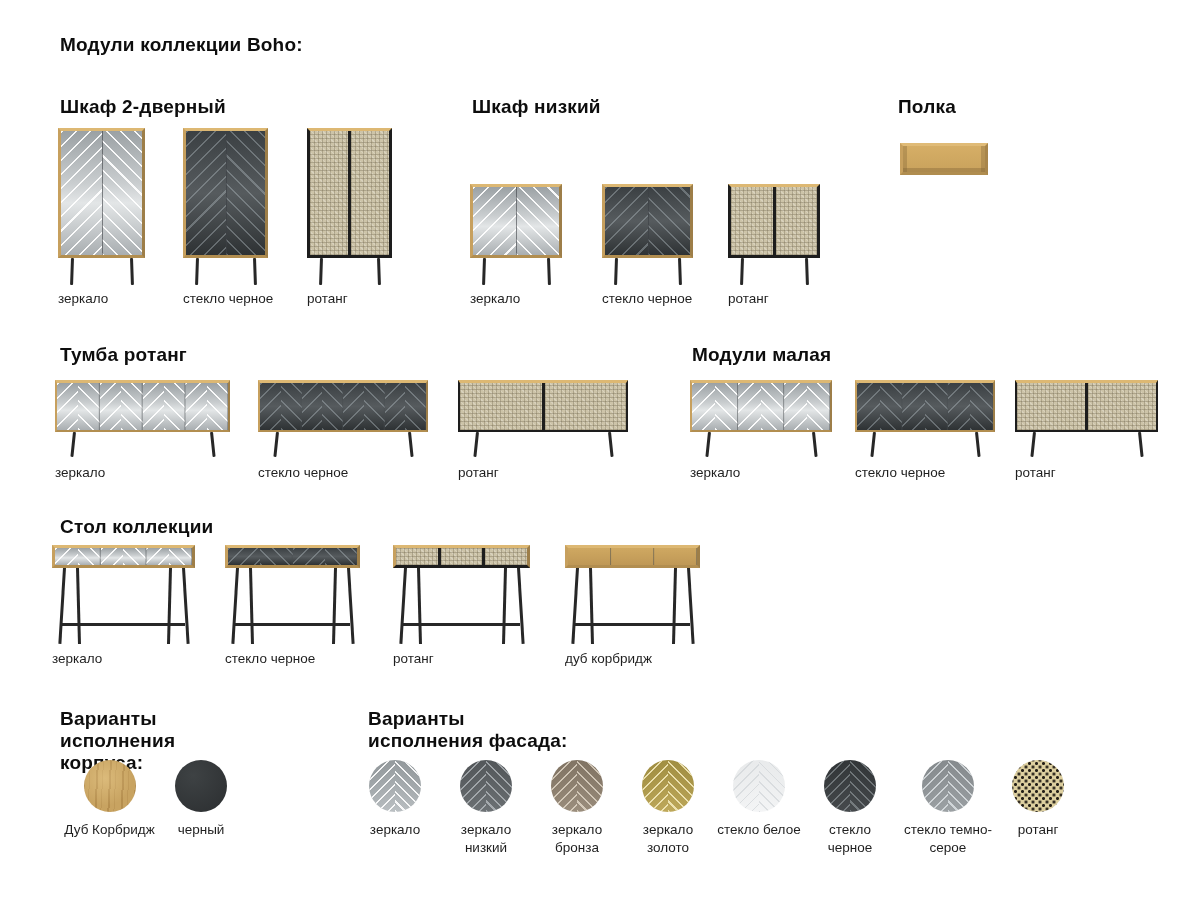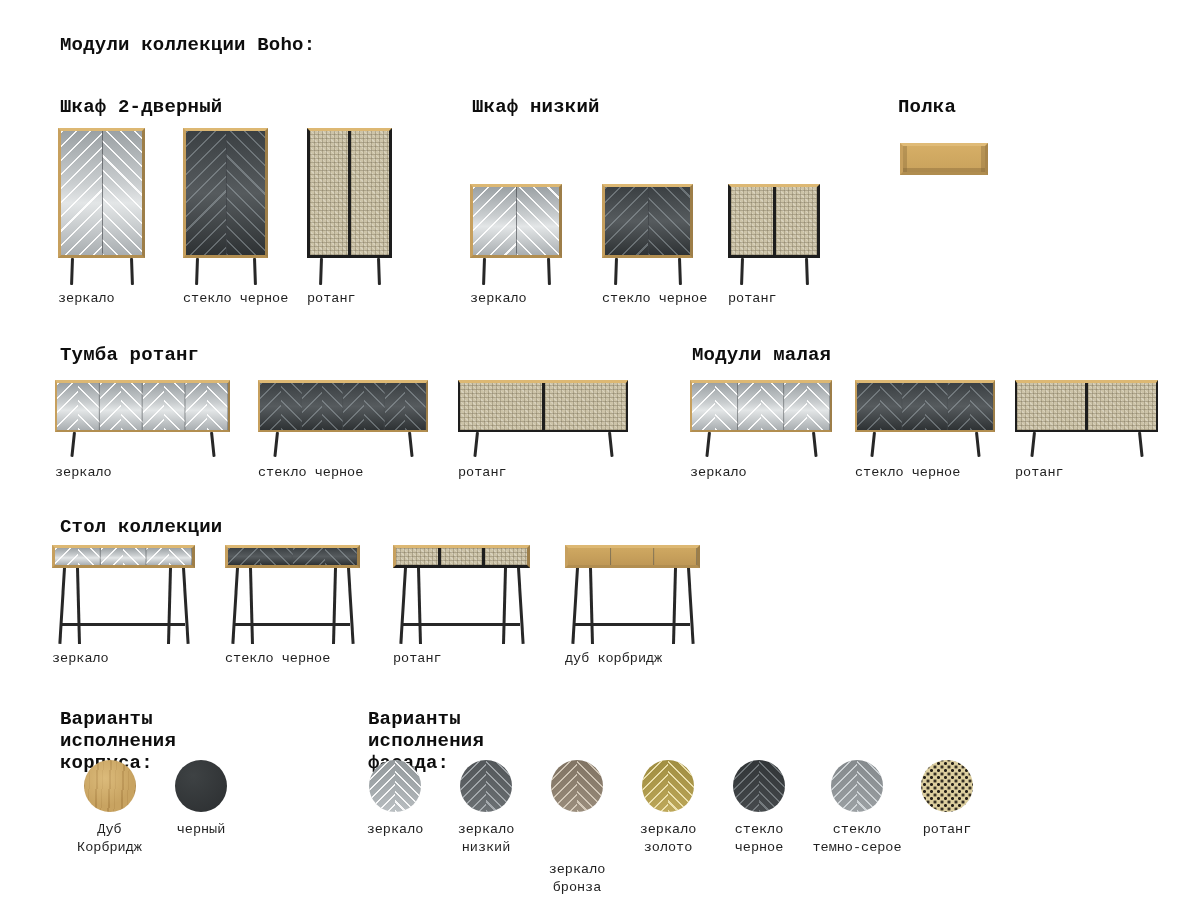--- a/index.html
+++ b/index.html
@@ -1,17 +1,17 @@
 <!DOCTYPE html>
 <html><head>
 <meta charset="utf-8">
 <style>
   html,body{margin:0;padding:0;background:#fff;}
   .canvas{position:relative;width:1200px;height:900px;background:#fff;overflow:hidden;
-          font-family:Liberation Mono, monospace;color:#1a1a1a;}
+          font-family:Liberation Sans, sans-serif;color:#1a1a1a;}
 
   .title{position:absolute;font-size:19px;font-weight:700;color:#0d0d0d;letter-spacing:.2px;}
   .sh{position:absolute;font-size:19px;font-weight:700;color:#0d0d0d;letter-spacing:.2px;}
   .grp{position:absolute;display:flex;align-items:flex-start;}
   .col{display:flex;flex-direction:column;}
   .fw{height:157px;display:flex;flex-direction:column;justify-content:flex-end;}
   .lab{font-size:13.5px;color:#1f1f1f;margin-top:6px;white-space:nowrap;}
 
   
   .wood3{border:3px solid;border-color:#ddb873 #9d7e48 #b28e50 #c7a05e;background:#c7a05e;box-sizing:border-box;}
@@ -422,33 +422,40 @@
         </div>
       <div class="swlab">зеркало</div>
     </div>
     <div class="swcol" style="width:86px;margin-right:5px;">
       <div class="cs v-mgrey">
           <i class="seg a"></i>
           <i class="seg b"></i>
         </div>
       <div class="swlab">зеркало низкий</div>
     </div>
-    <div class="swcol" style="width:86px;margin-right:5px;gap:40px;">
+    <div class="swcol" style="width:86px;margin-right:5px;">
       <div class="cs v-bronze">
           <i class="seg a"></i>
           <i class="seg b"></i>
         </div>
       <div class="swlab">зеркало бронза</div>
     </div>
     <div class="swcol" style="width:86px;margin-right:5px;">
       <div class="cs v-gold">
           <i class="seg a"></i>
           <i class="seg b"></i>
         </div>
       <div class="swlab">зеркало золото</div>
+    </div>
+    <div class="swcol" style="width:86px;margin-right:5px;">
+      <div class="cs v-white">
+          <i class="seg a"></i>
+          <i class="seg b"></i>
+        </div>
+      <div class="swlab">стекло белое</div>
     </div>
     <div class="swcol" style="width:86px;margin-right:5px;">
       <div class="cs v-gblack">
           <i class="seg a"></i>
           <i class="seg b"></i>
         </div>
       <div class="swlab">стекло черное</div>
     </div>
     <div class="swcol" style="width:100px;margin-right:5px;">
       <div class="cs v-gdark">

